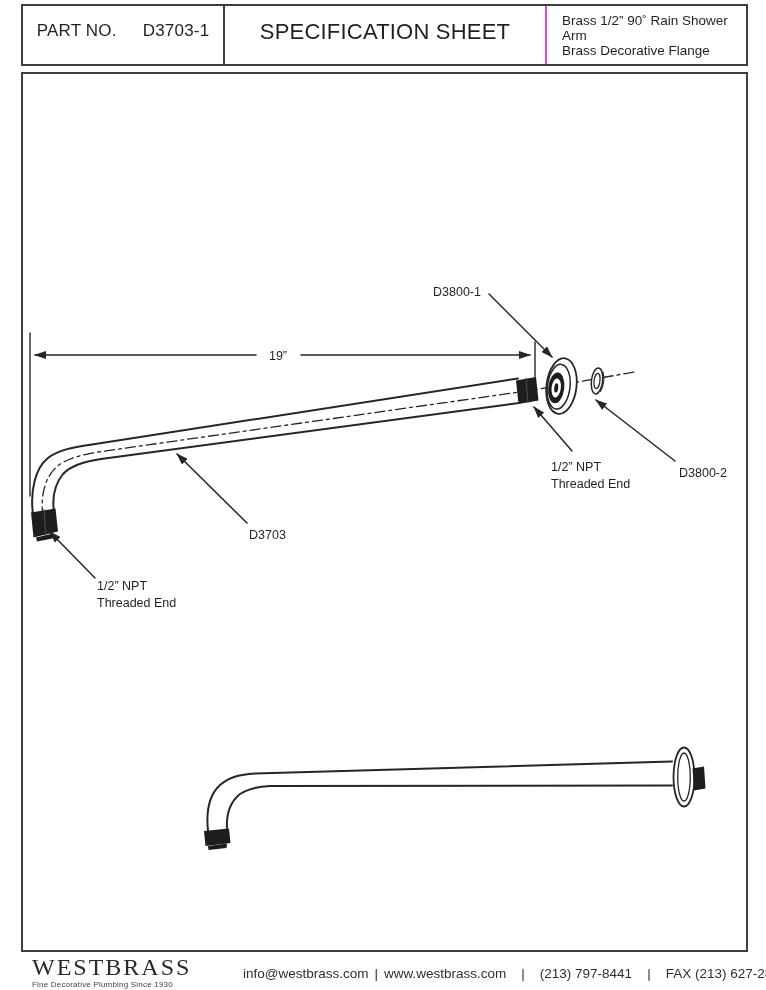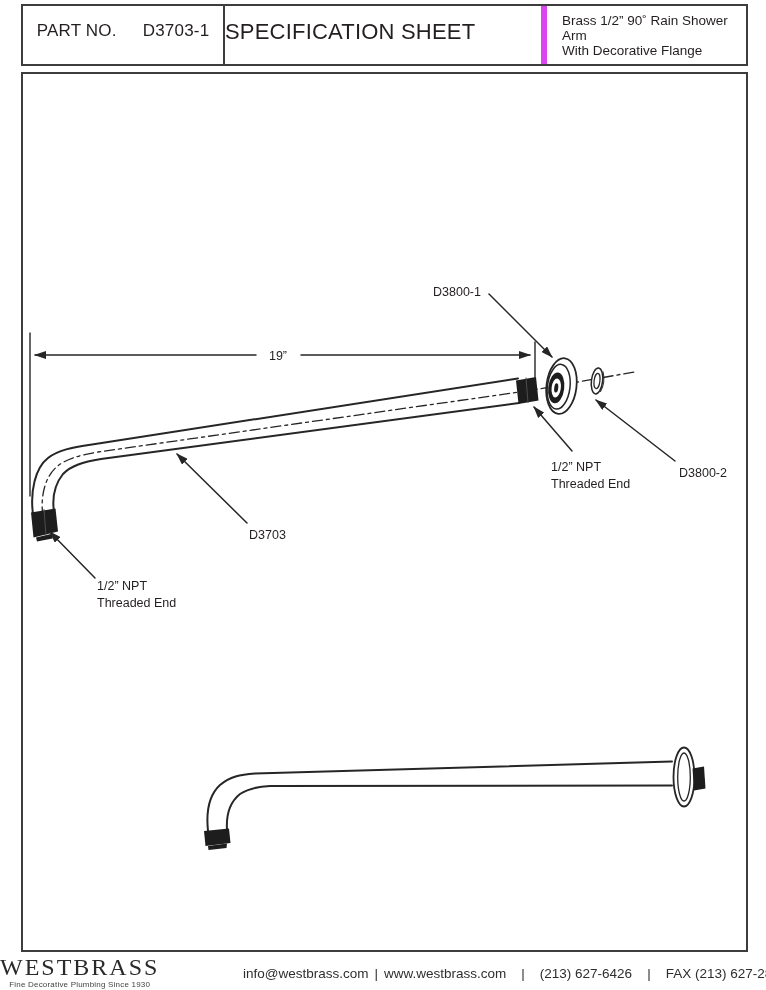--- a/index.html
+++ b/index.html
@@ -14,37 +14,37 @@
     border:2px solid #3d3d3d;box-sizing:border-box;display:flex;background:#fff;
   }
   .header-cell{box-sizing:border-box;}
   .cell-part{
     width:202px;border-right:2px solid #3d3d3d;
     display:flex;justify-content:center;padding-top:15px;
     font-size:17px;letter-spacing:0.2px;white-space:nowrap;gap:24px;
   }
   .cell-part .part-number{margin-left:2px;}
   .cell-title{
-    width:322px;border-right:6px solid #d946ef;
-    display:flex;padding-top:13px;
+    width:322px;border-right:2px solid #d946ef;
+    display:flex;justify-content:center;padding-top:13px;
     font-size:22px;letter-spacing:0.2px;white-space:nowrap;
   }
   .cell-product{
     flex:1;padding:7px 4px 0 7px;font-size:13.5px;line-height:15px;margin-left:8px;
   }
   
   .main-box{
     position:absolute;left:21px;top:72px;width:727px;height:880px;
     border:2px solid #3d3d3d;box-sizing:border-box;background:#fff;
   }
   .main-box svg{position:absolute;left:0;top:0;width:723px;height:876px;display:block;}
   svg text{font-family:"Liberation Sans",sans-serif;font-size:12.5px;fill:#231f20;}
   
   .footer{position:absolute;left:0;top:952px;width:766px;height:38px;background:#fff;}
-  .logo-block{position:absolute;left:0;top:5px;text-align:center;}
+  .logo-block{position:absolute;left:32px;top:5px;}
   .brand{
     font-family:"Liberation Serif",serif;font-size:24px;letter-spacing:2px;
     color:#2a2a2a;line-height:20px;white-space:nowrap;
   }
   .tagline{font-size:8px;color:#444;margin-top:3px;letter-spacing:0.2px;white-space:nowrap;}
   .contact{
     position:absolute;left:243px;top:14px;font-size:13.5px;color:#2e2e2e;
     white-space:nowrap;
   }
   .contact .sep-narrow{margin:0 6px;}
@@ -58,21 +58,21 @@
   <div class="header-box">
     <div class="header-cell cell-part">
       <span>PART NO.</span>
       <span class="part-number">D3703-1</span>
     </div>
     <div class="header-cell cell-title">
       <span>SPECIFICATION SHEET</span>
     </div>
     <div class="header-cell cell-product">
       <div>Brass 1/2” 90˚  Rain Shower Arm</div>
-      <div>With Decorative Flange</div>
+      <div>Brass Decorative Flange</div>
     </div>
   </div>
 
   <div class="main-box">
     <svg viewBox="23 74 723 876">
       <defs>
         <marker id="arr" markerUnits="userSpaceOnUse" markerWidth="12" markerHeight="8" viewBox="0 0 12 8" refX="11" refY="4" orient="auto">
           <path d="M0,0 L12,4 L0,8 Z" fill="#262626"></path>
         </marker>
       </defs>
@@ -144,17 +144,17 @@
       </g>
     </svg>
   </div>
 
   <div class="footer">
     <div class="logo-block">
       <div class="brand">WESTBRASS</div>
       <div class="tagline">Fine Decorative Plumbing Since 1930</div>
     </div>
     <div class="contact">
-      <span>info@westbrass.com</span><span class="sep-narrow">|</span><span>www.westbrass.com</span><span class="sep-wide">|</span><span>(213) 627-6426</span><span class="sep-wide">|</span><span>FAX (213) 627-2844</span>
+      <span>info@westbrass.com</span><span class="sep-narrow">|</span><span>www.westbrass.com</span><span class="sep-wide">|</span><span>(213) 797-8441</span><span class="sep-wide">|</span><span>FAX (213) 627-2844</span>
     </div>
   </div>
 
 </div>
 
 </body></html>

